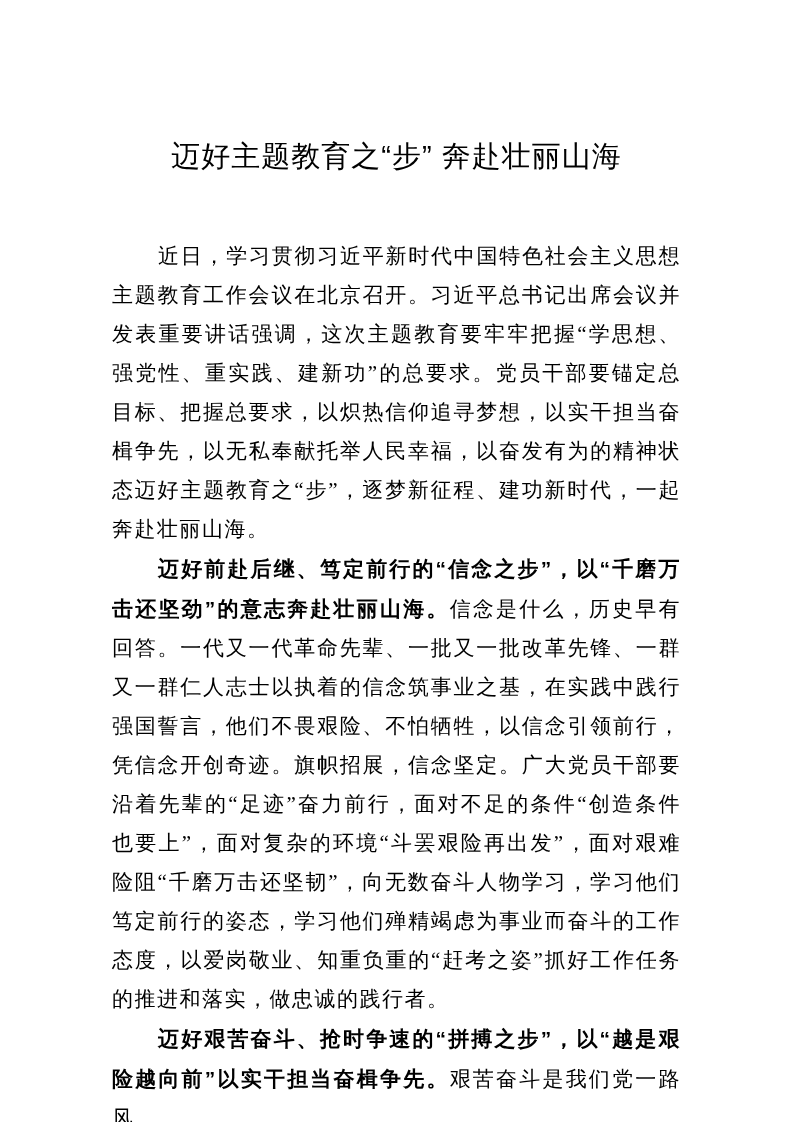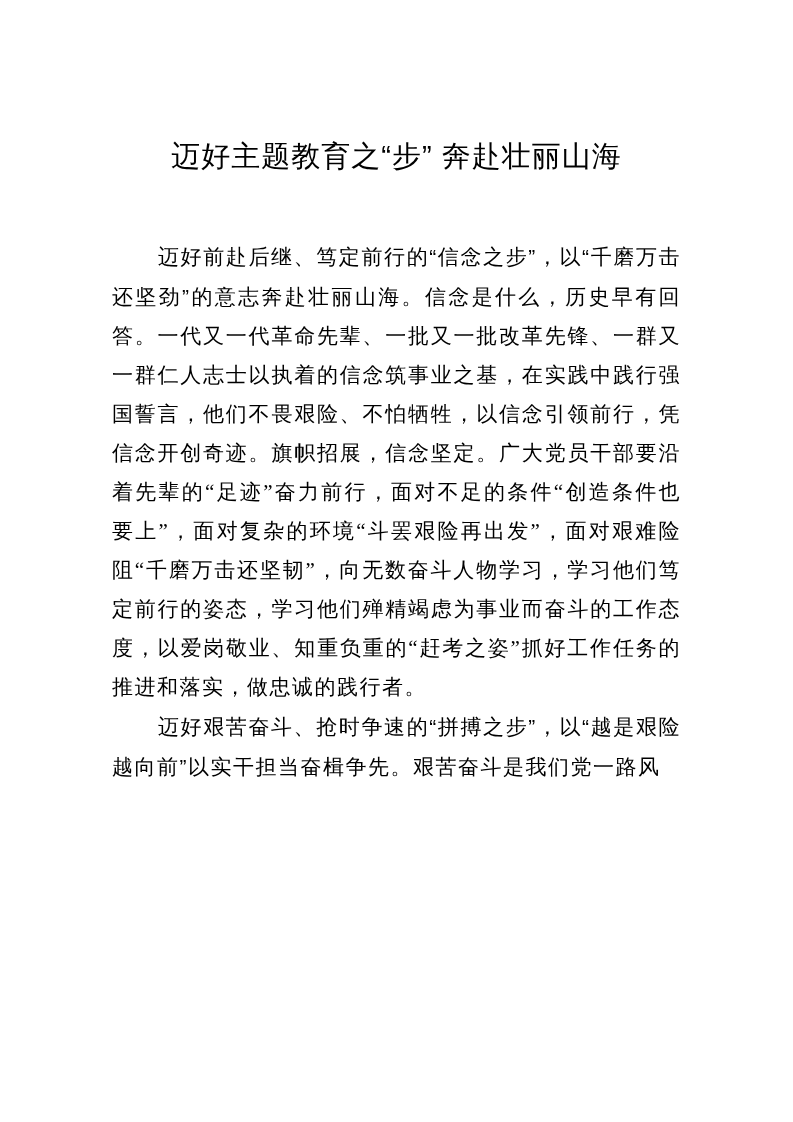--- a/index.html
+++ b/index.html
@@ -36,30 +36,31 @@
     line-height: 39px;
     text-align: justify;
     text-justify: inter-ideograph;
     text-indent: 46px;
     letter-spacing: 1.5px;
     color: #000000;
     word-break: break-all;
   }
   .para .lead {
     font-family: "Liberation Sans", "DejaVu Sans", sans-serif;
-    font-weight: 400;
+    font-weight: 700;
     color: #000000;
   }
   .para .body-text {
     font-weight: 400;
   }
 </style>
 </head>
 <body>
 
 <div class="page">
   <h1 class="doc-title">迈好主题教育之“步” 奔赴壮丽山海</h1>
 
+  <p class="para"><span class="body-text">近日，学习贯彻习近平新时代中国特色社会主义思想主题教育工作会议在北京召开。习近平总书记出席会议并发表重要讲话强调，这次主题教育要牢牢把握“学思想、强党性、重实践、建新功”的总要求。党员干部要锚定总目标、把握总要求，以炽热信仰追寻梦想，以实干担当奋楫争先，以无私奉献托举人民幸福，以奋发有为的精神状态迈好主题教育之“步”，逐梦新征程、建功新时代，一起奔赴壮丽山海。</span></p>
 
   <p class="para"><span class="lead">迈好前赴后继、笃定前行的“信念之步”，以“千磨万击还坚劲”的意志奔赴壮丽山海。</span><span class="body-text">信念是什么，历史早有回答。一代又一代革命先辈、一批又一批改革先锋、一群又一群仁人志士以执着的信念筑事业之基，在实践中践行强国誓言，他们不畏艰险、不怕牺牲，以信念引领前行，凭信念开创奇迹。旗帜招展，信念坚定。广大党员干部要沿着先辈的“足迹”奋力前行，面对不足的条件“创造条件也要上”，面对复杂的环境“斗罢艰险再出发”，面对艰难险阻“千磨万击还坚韧”，向无数奋斗人物学习，学习他们笃定前行的姿态，学习他们殚精竭虑为事业而奋斗的工作态度，以爱岗敬业、知重负重的“赶考之姿”抓好工作任务的推进和落实，做忠诚的践行者。</span></p>
 
   <p class="para"><span class="lead">迈好艰苦奋斗、抢时争速的“拼搏之步”，以“越是艰险越向前”以实干担当奋楫争先。</span><span class="body-text">艰苦奋斗是我们党一路风</span></p>
 </div>
 
 </body></html>

